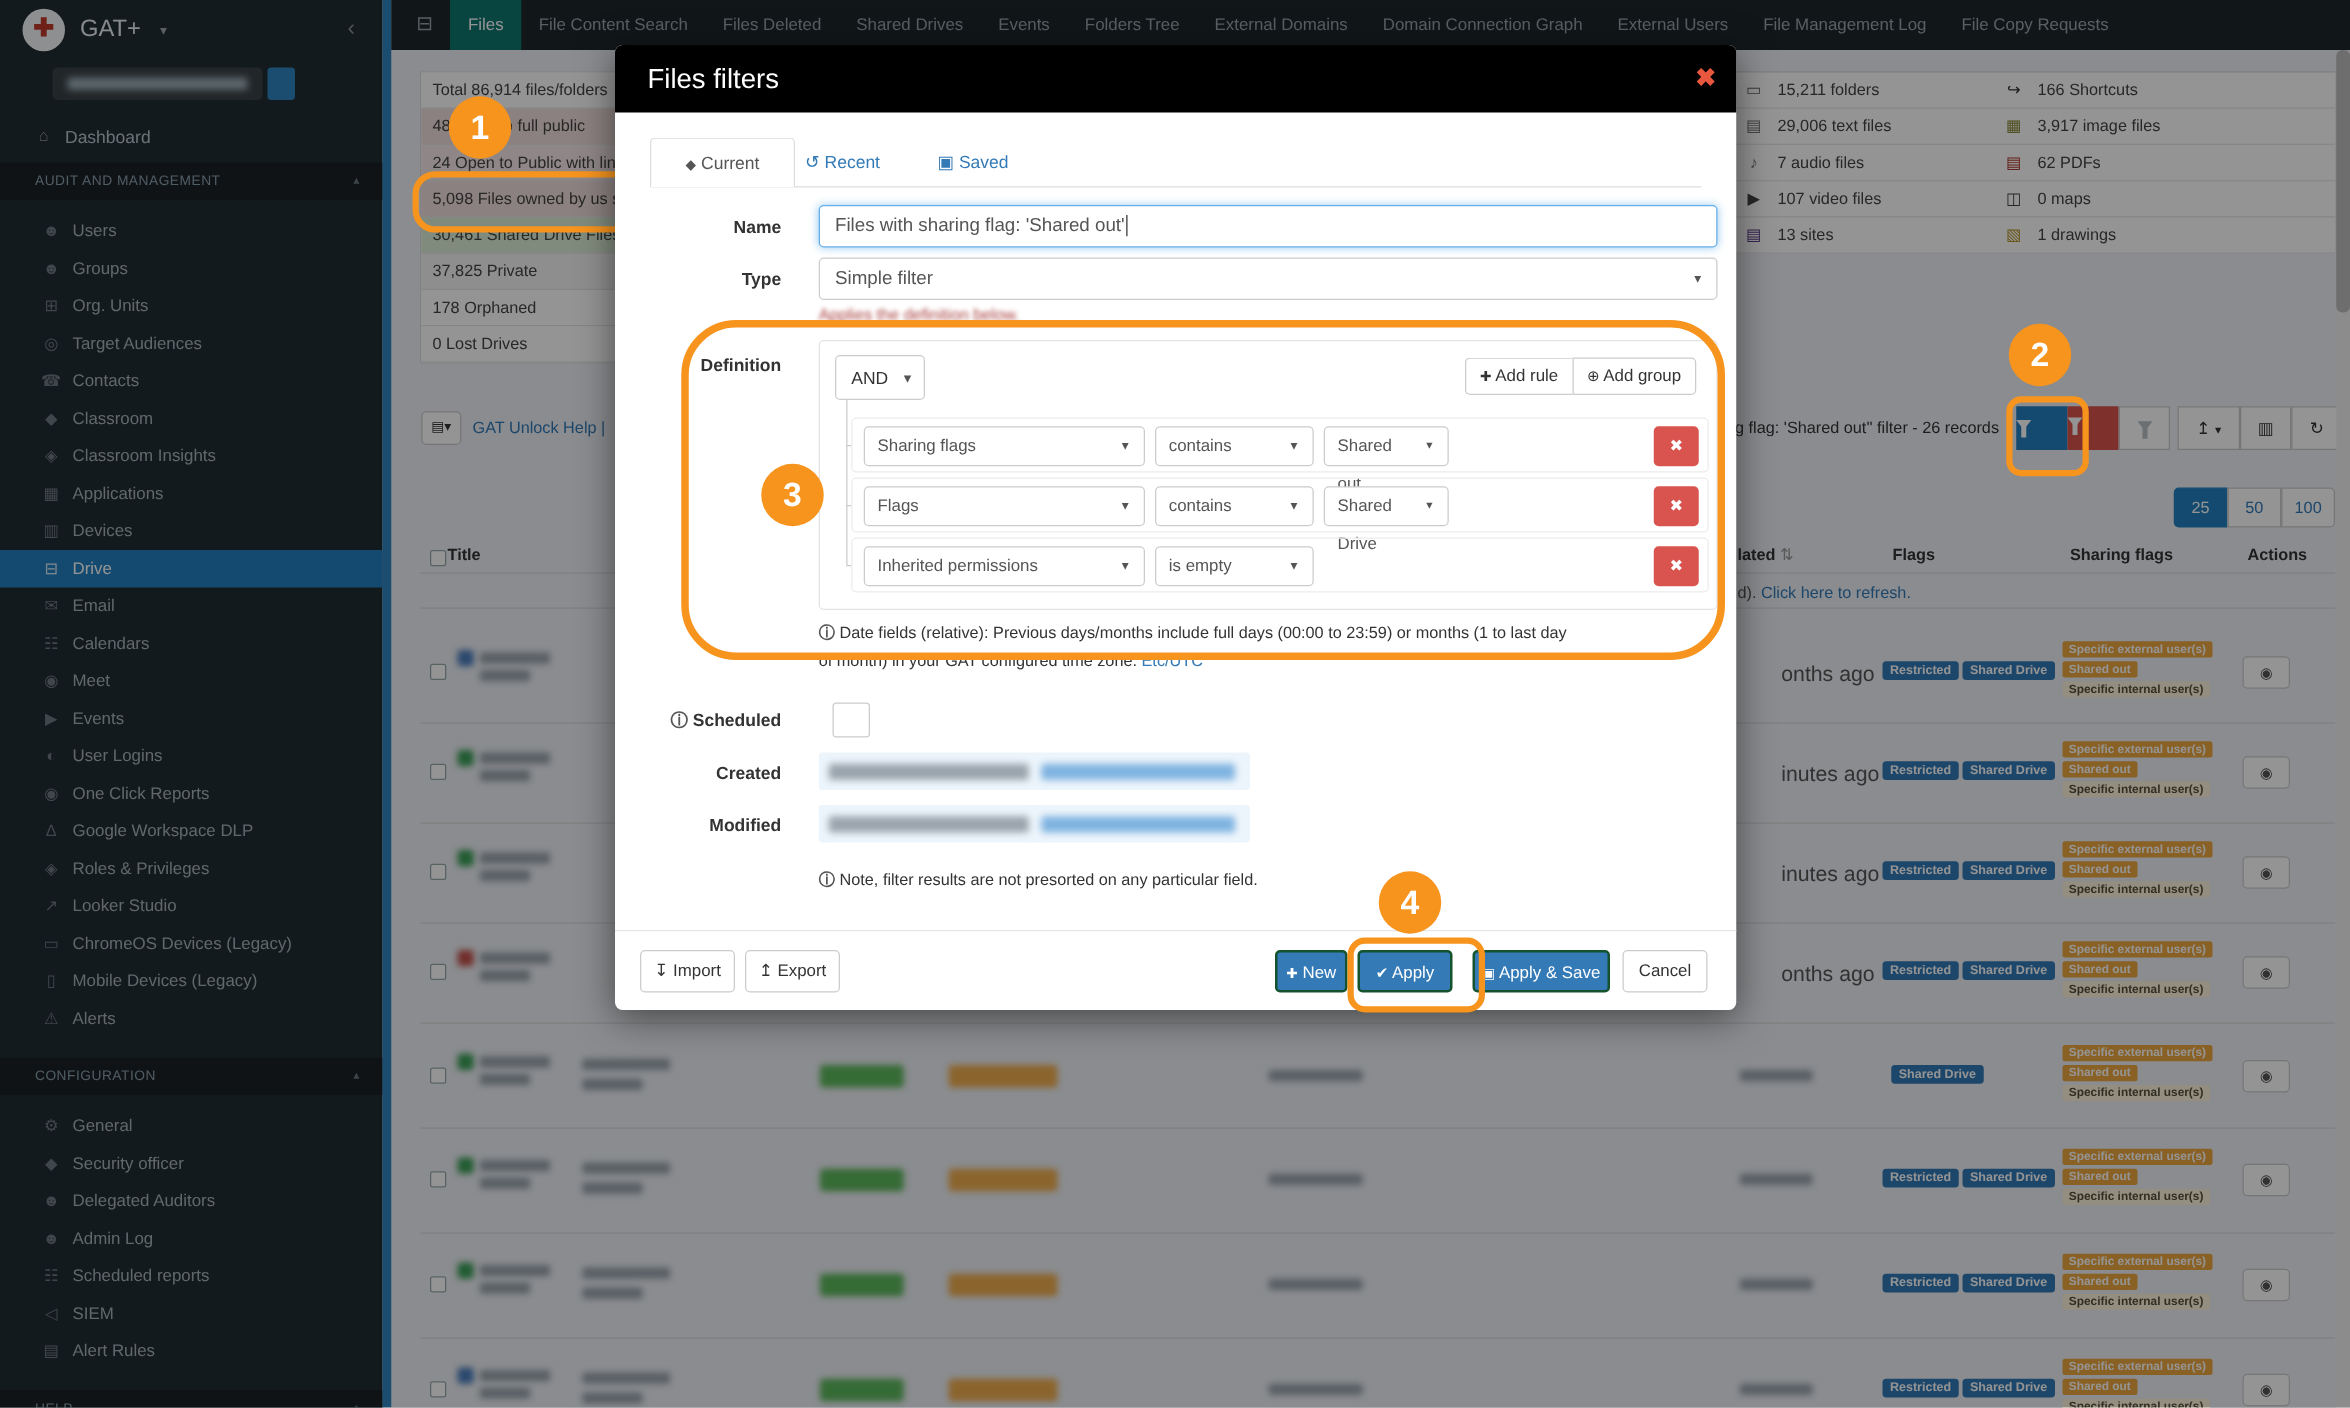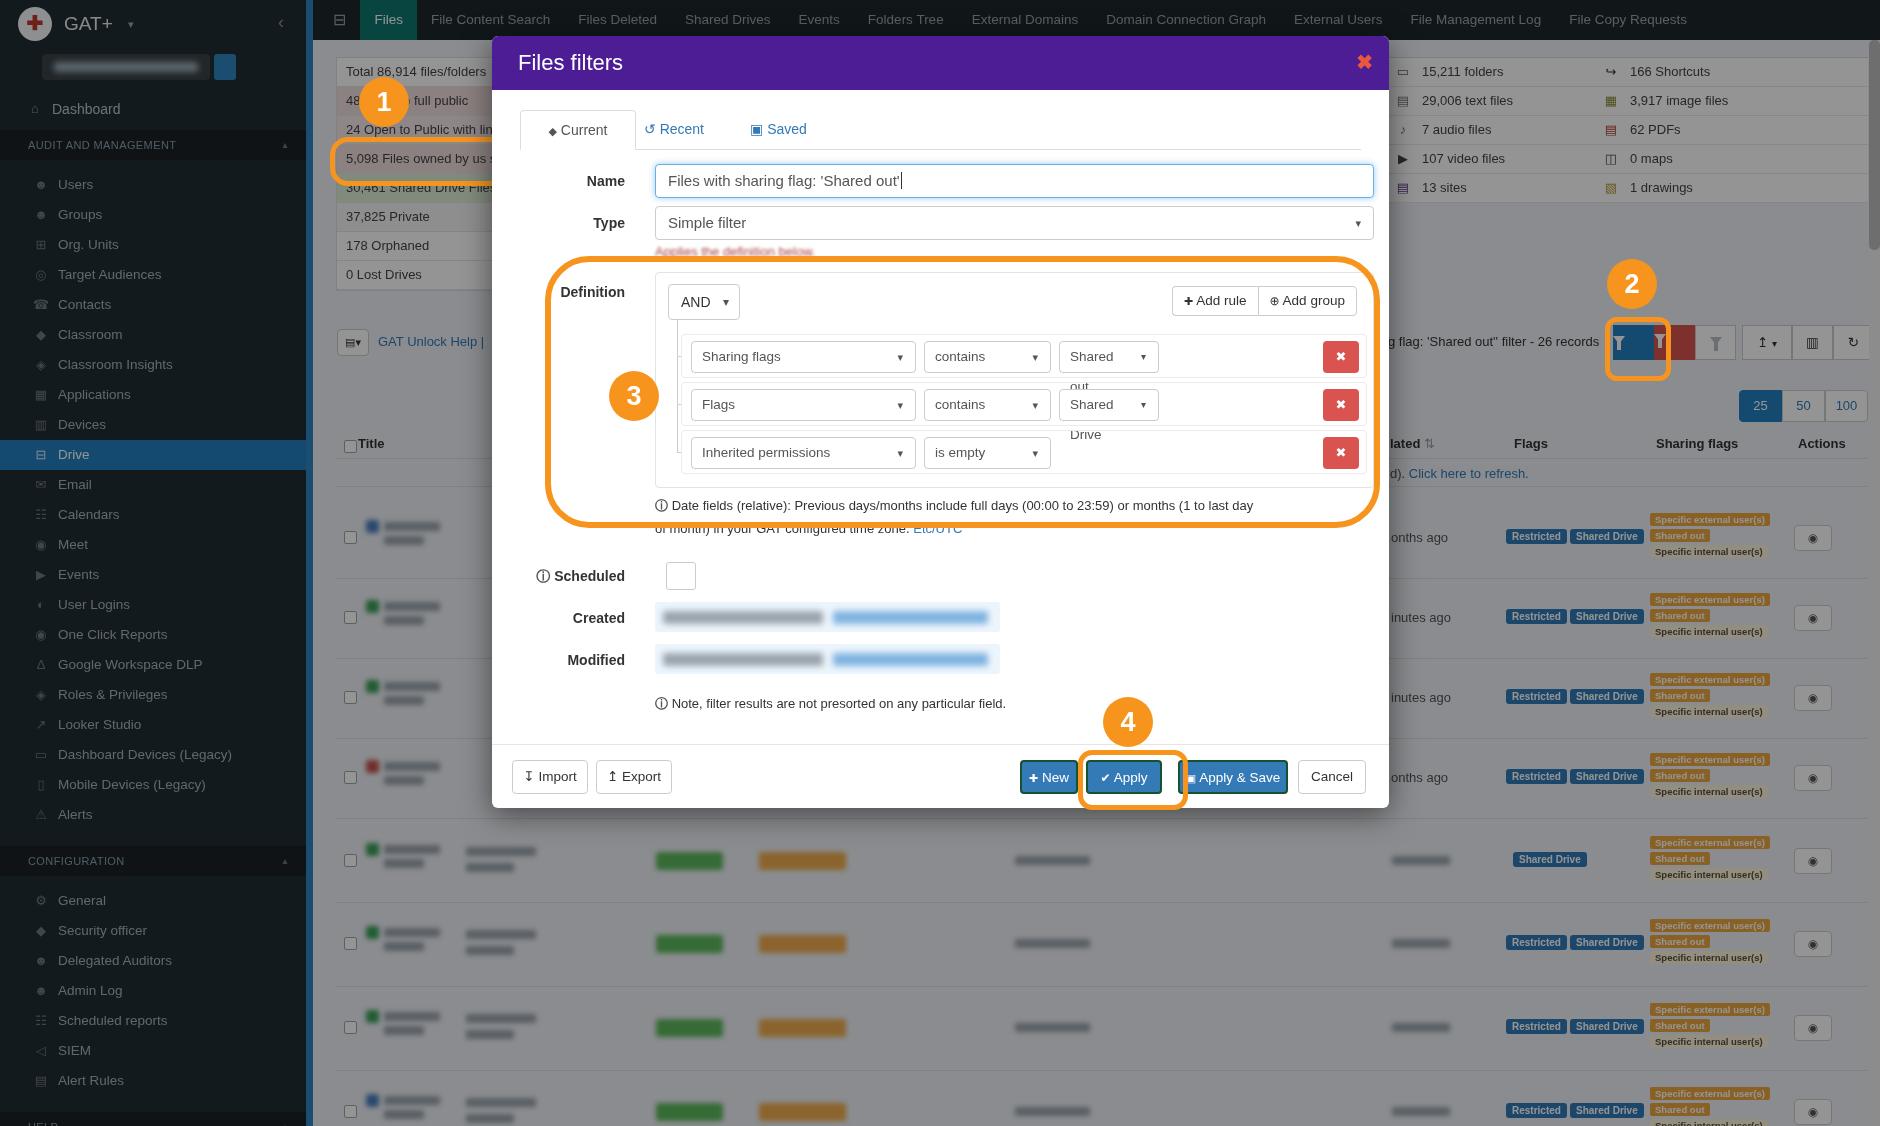--- a/index.html
+++ b/index.html
@@ -54,40 +54,40 @@
   .psz{width:43px;height:32px;line-height:30px;box-sizing:border-box;border:1px solid #ccc;background:#fff;
        text-align:center;color:#337ab7;cursor:pointer;}
   .psz.active{background:#2380bf;border-color:#2380bf;color:#fff;}
   .psz:first-child{border-radius:4px 0 0 4px;} .psz:last-child{border-radius:0 4px 4px 0;}
   
   .th{position:absolute;top:436px;font-weight:bold;color:#333;font-size:13px;z-index:1;white-space:nowrap;}
   .hline{position:absolute;left:336px;width:1532px;height:0;border-top:1px solid #dcdcdc;z-index:1;}
   .cbox{position:absolute;width:13px;height:13px;background:#fff;border:1px solid #9aa;border-radius:2px;z-index:1;box-sizing:border-box;}
   .blurbar{position:absolute;background:#9aa4ad;border-radius:2px;filter:blur(2.5px);z-index:1;}
   .pill{position:absolute;border-radius:3px;filter:blur(2.5px);z-index:1;}
-  .timefrag{position:absolute;color:#555;font-size:13px;z-index:1;white-space:nowrap;}
+  .timefrag{position:absolute;color:#555;font-size:17px;z-index:1;white-space:nowrap;margin-left:34px;}
   .fbadge{position:absolute;background:#337ab7;color:#fff;font-size:10px;font-weight:bold;border-radius:3px;
           padding:2px 6px;z-index:1;white-space:nowrap;}
   .sbadge{position:absolute;font-size:9.5px;font-weight:bold;border-radius:2px;padding:1px 5px;z-index:1;white-space:nowrap;}
   .sbadge.solid{background:#eda740;color:#fff;}
   .sbadge.softy{background:#fdf4dc;color:#55503c;}
   .eyebtn{position:absolute;width:38px;height:26px;line-height:24px;z-index:1;color:#555;font-size:12px;}
   
   #backdrop{position:absolute;left:0;top:0;width:1880px;height:1126px;background:rgba(0,0,0,0.42);z-index:50;}
   .ring{position:absolute;border:5px solid #f7941e;border-radius:18px;}
   #ring1{left:330px;top:137px;width:185px;height:39px;z-index:55;}
   #ring2{left:1605px;top:317px;width:56px;height:54px;border-radius:12px;z-index:70;}
   #ring3{left:545px;top:256px;width:823px;height:260px;border-width:6px;border-radius:44px;z-index:70;}
   #ring4{left:1078px;top:750px;width:100px;height:50px;border-radius:14px;z-index:70;}
   .stepnum{position:absolute;width:50px;height:50px;border-radius:50%;background:#f7941e;color:#fff;
            font-size:27px;font-weight:bold;text-align:center;line-height:50px;z-index:71;}
   
   #modal{position:absolute;left:492px;top:36px;width:897px;height:772px;background:#fff;border-radius:6px;
          box-shadow:0 6px 30px rgba(0,0,0,.5);z-index:60;}
-  #modal-head{position:absolute;left:0;top:0;right:0;height:54px;background:#4c1d95;border-radius:6px 6px 0 0;}
+  #modal-head{position:absolute;left:0;top:0;right:0;height:54px;background:#000000;border-radius:6px 6px 0 0;}
   #modal-title{position:absolute;left:26px;top:14px;font-size:22px;color:#fff;}
   #modal-close{position:absolute;right:16px;top:14px;color:#e9573f;font-size:20px;font-weight:bold;cursor:pointer;}
   .mtab-underline{position:absolute;left:28px;top:113px;width:841px;border-top:1px solid #ddd;}
   #tab-current{position:absolute;left:28px;top:74px;width:116px;height:40px;box-sizing:border-box;
                border:1px solid #ddd;border-bottom:1px solid #fff;border-radius:4px 4px 0 0;background:#fff;
                color:#555;text-align:center;line-height:38px;font-size:14px;cursor:pointer;}
   .mtab-link{position:absolute;top:85px;color:#337ab7;font-size:14px;cursor:pointer;}
   .mlabel{position:absolute;width:133px;text-align:right;font-weight:bold;color:#333;font-size:14px;}
   .minput{position:absolute;left:163px;width:719px;height:34px;box-sizing:border-box;border-radius:4px;
           background:#fff;font-size:15px;color:#555;line-height:32px;padding-left:12px;}
@@ -222,21 +222,21 @@
       <div class="side-item">
         <span class="ic">◈</span>
         <span class="lb">Roles &amp; Privileges</span>
       </div>
       <div class="side-item">
         <span class="ic">↗</span>
         <span class="lb">Looker Studio</span>
       </div>
       <div class="side-item">
         <span class="ic">▭</span>
-        <span class="lb">Dashboard Devices (Legacy)</span>
+        <span class="lb">ChromeOS Devices (Legacy)</span>
       </div>
       <div class="side-item">
         <span class="ic">▯</span>
         <span class="lb">Mobile Devices (Legacy)</span>
       </div>
       <div class="side-item">
         <span class="ic">⚠</span>
         <span class="lb">Alerts</span>
       </div>
       <div class="side-pad"></div>

